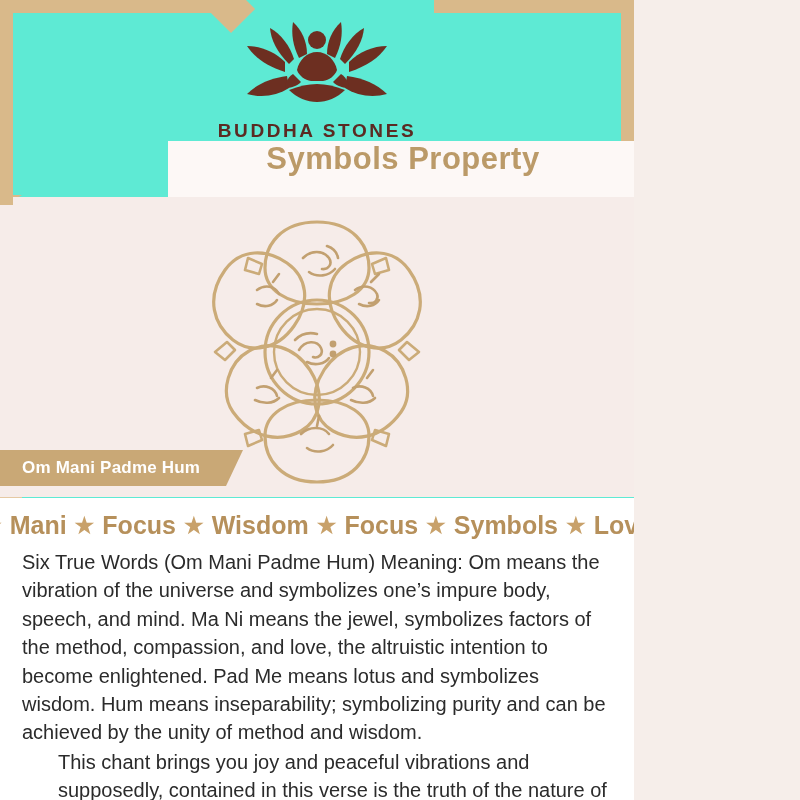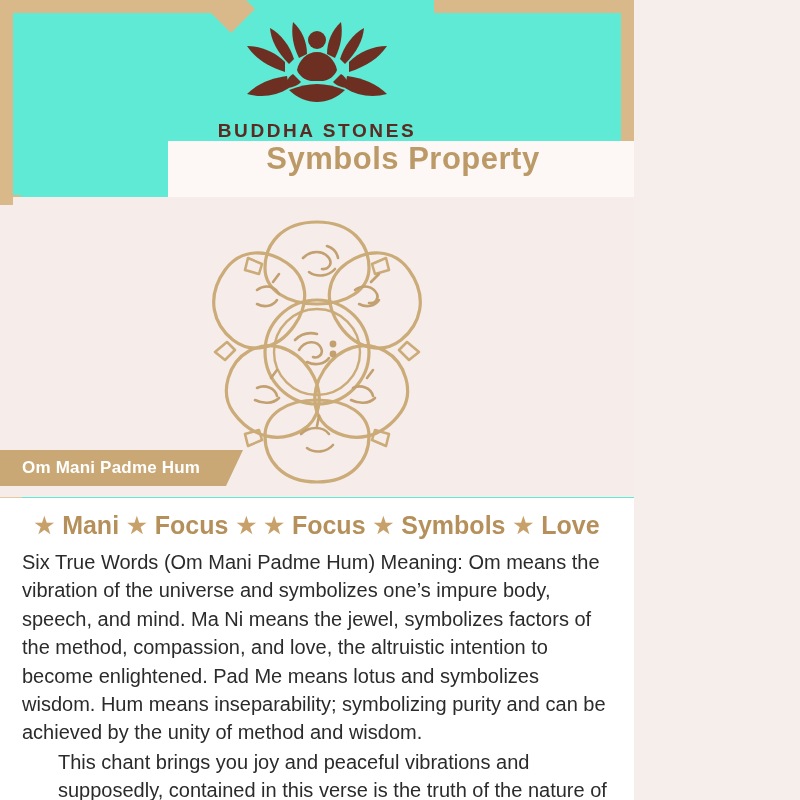--- a/index.html
+++ b/index.html
@@ -273,20 +273,21 @@
     <span>Om Mani Padme Hum</span>
   </div>
 
   <div class="panel">
     <div class="keywords">
       <span class="star">★</span>
       <span class="kw">Mani</span>
       <span class="star">★</span>
       <span class="kw">Focus</span>
       <span class="star">★</span>
+      <span class="kw">Wisdom</span>
       <span class="star">★</span>
       <span class="kw">Focus</span>
       <span class="star">★</span>
       <span class="kw">Symbols</span>
       <span class="star">★</span>
       <span class="kw">Love</span>
     </div>
     <div class="body-copy">
       <p>Six True Words (Om Mani Padme Hum) Meaning: Om means the vibration of the universe and symbolizes one’s impure body, speech, and mind. Ma Ni means the jewel, symbolizes factors of the method, compassion, and love, the altruistic intention to become enlightened. Pad Me means lotus and symbolizes wisdom. Hum means inseparability; symbolizing purity and can be achieved by the unity of method and wisdom.</p>
       <p>This chant brings you joy and peaceful vibrations and supposedly, contained in this verse is the truth of the nature of suffering and how to remove its causes.</p>

